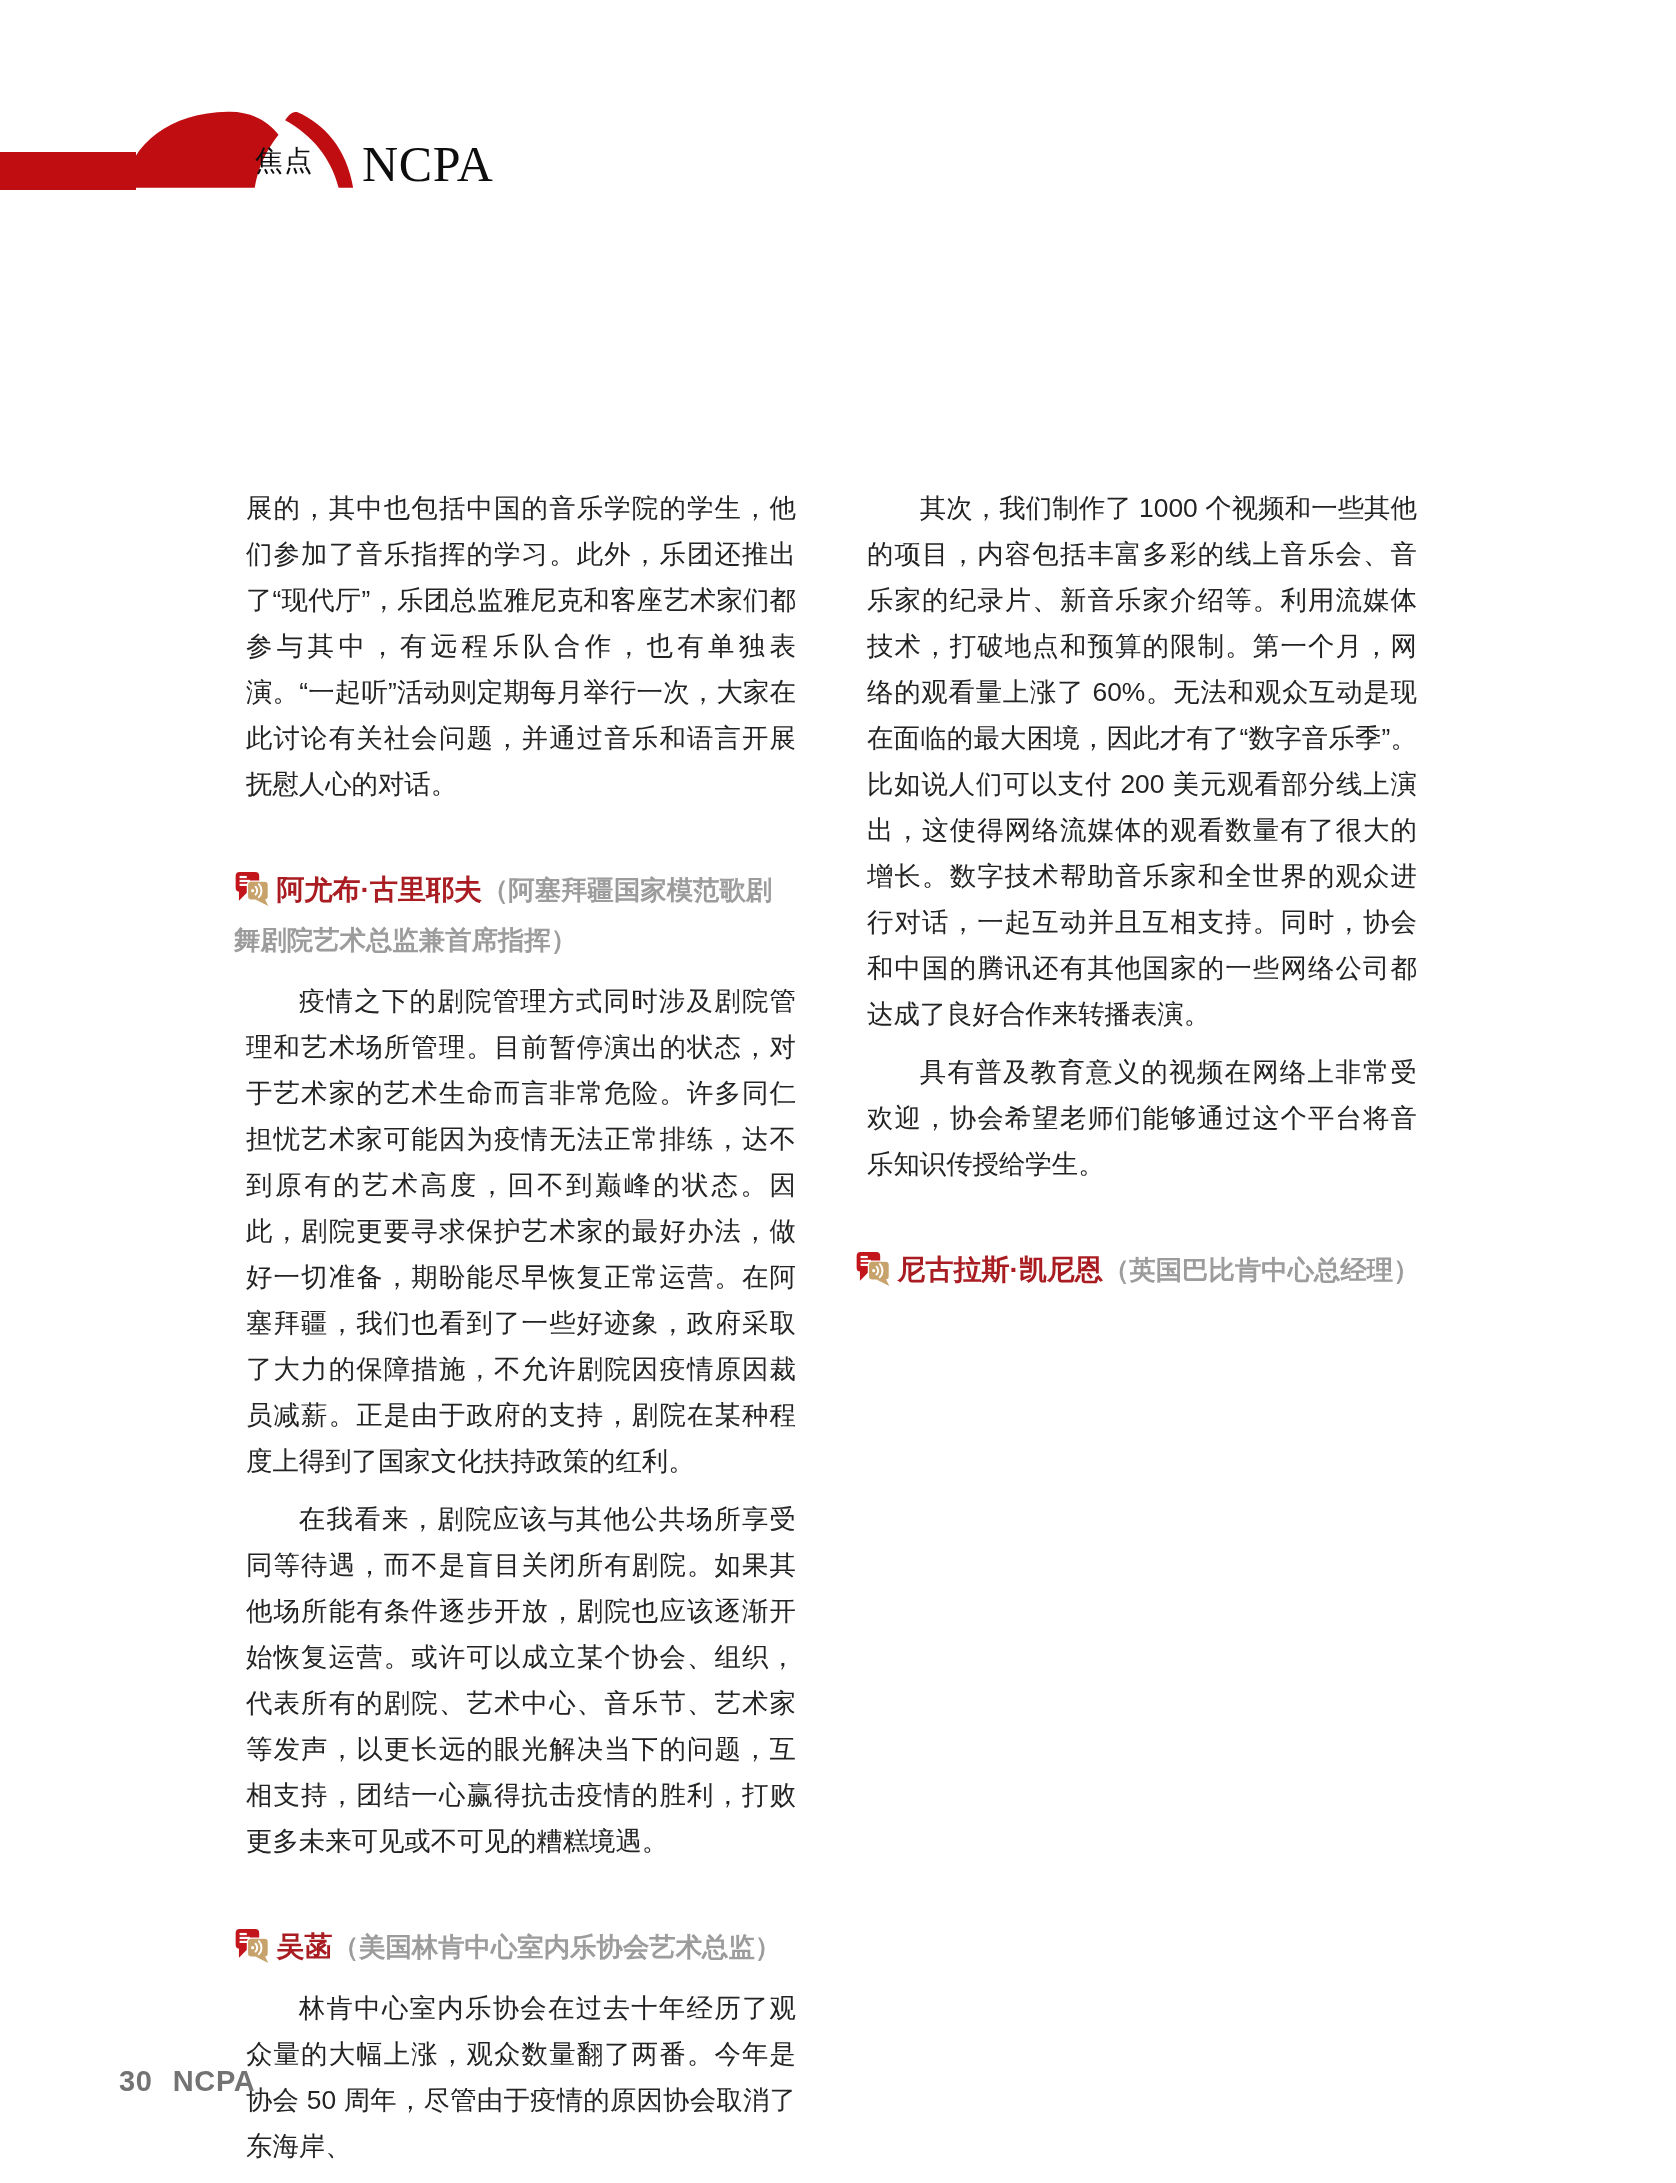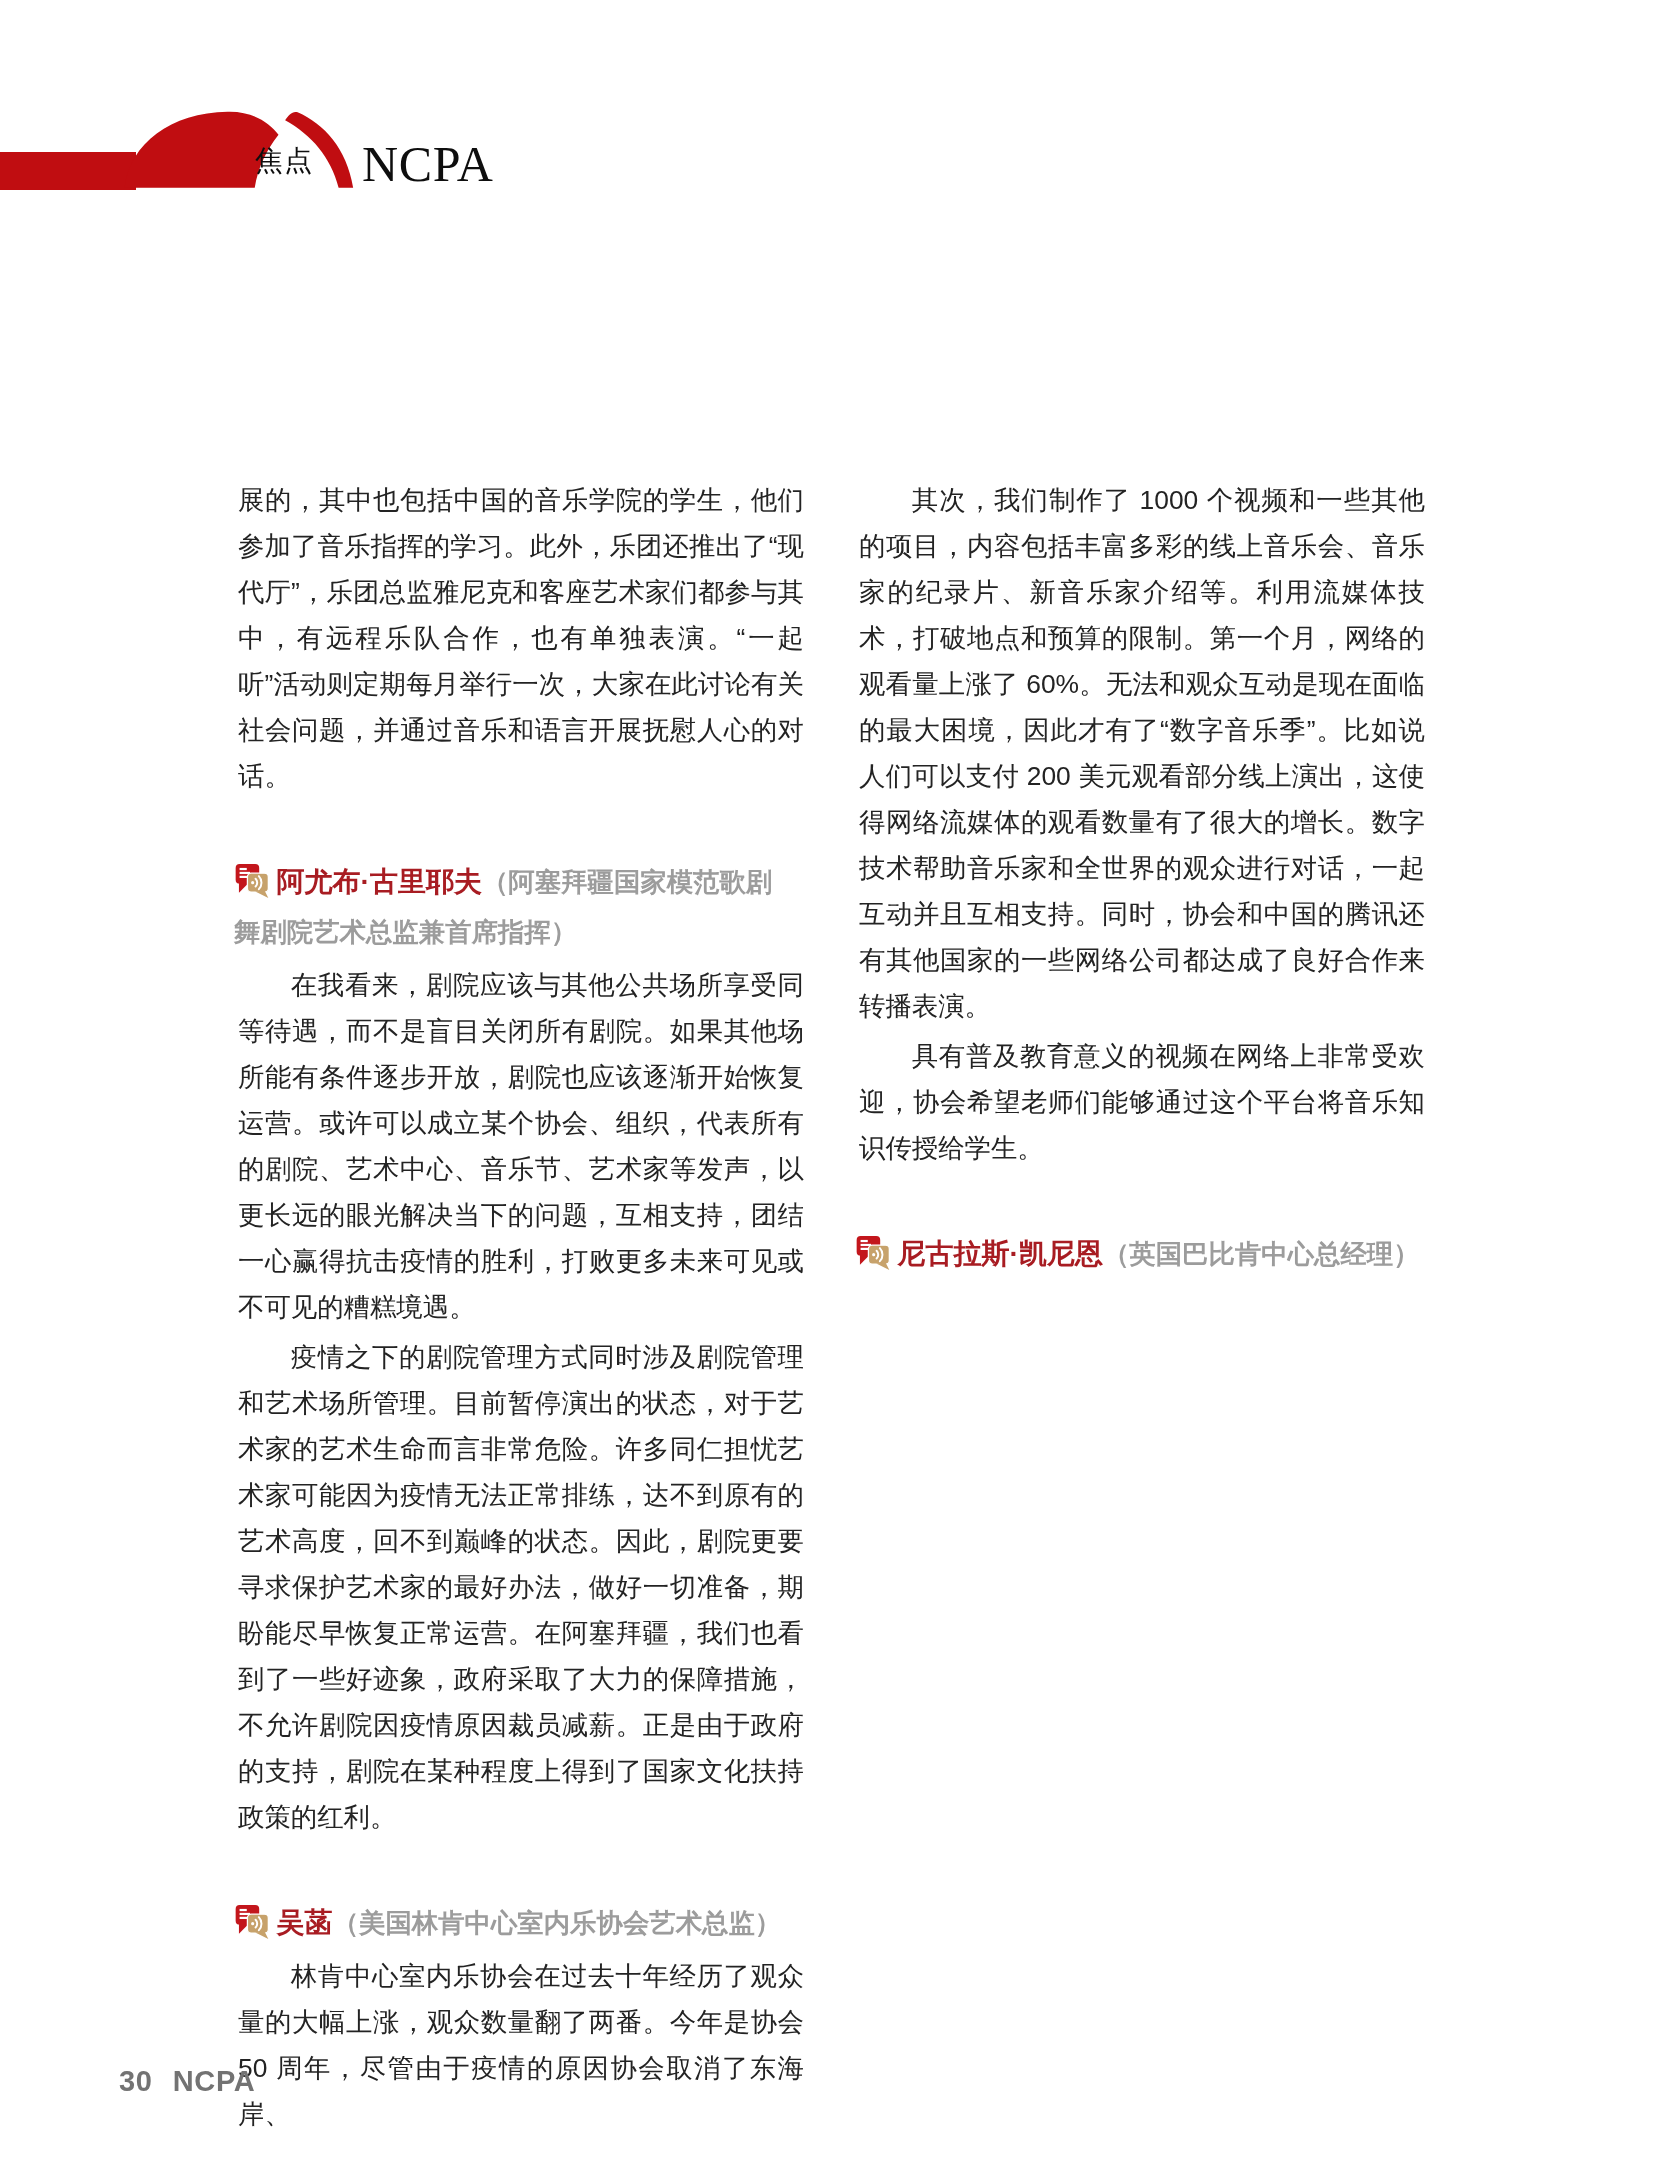--- a/index.html
+++ b/index.html
@@ -27,21 +27,21 @@
     font-family:"Liberation Serif",serif;line-height:1;
   }
   
   .col{
     position:absolute;top:473px;width:574px;
     font-size:26.4px;line-height:46px;text-align:justify;
     color:#232323;
   }
   .col-left{left:234px;}
   .col-right{left:855px;}
-  .para{margin:4px;}
+  .para{margin:12px;}
   .para.indent{text-indent:2em;}
   
   .speaker-heading{
     margin-top:59px;line-height:48px;font-weight:bold;text-align:left;
   }
   .bubble{
     display:inline-block;width:36px;height:34px;vertical-align:middle;
     margin-right:6.6px;position:relative;top:-2.6px;
   }
   .speaker-name{color:#a81c22;font-size:28px;font-weight:bold;}
@@ -81,22 +81,22 @@
         <rect x="20" y="14" width="32" height="29" rx="6" fill="#c7a26b" stroke="#ffffff" stroke-width="2"></rect>
         <path d="M46 40 L52 52 L32 42 Z" fill="#c7a26b"></path>
         <circle cx="28" cy="28.5" r="2.4" fill="#ffffff"></circle>
         <path d="M32.5 22.5 a8.5 8.5 0 0 1 0 12" stroke="#ffffff" stroke-width="3" fill="none" stroke-linecap="round"></path>
         <path d="M37.5 18.5 a14.5 14.5 0 0 1 0 20" stroke="#ffffff" stroke-width="3" fill="none" stroke-linecap="round"></path>
       </svg>
     </span><span class="speaker-name">阿尤布·古里耶夫</span><span class="speaker-title">（阿塞拜疆国家模范歌剧</span><br>
     <span class="speaker-title">舞剧院艺术总监兼首席指挥）</span>
   </div>
 
+  <p class="para indent">疫情之下的剧院管理方式同时涉及剧院管理和艺术场所管理。目前暂停演出的状态，对于艺术家的艺术生命而言非常危险。许多同仁担忧艺术家可能因为疫情无法正常排练，达不到原有的艺术高度，回不到巅峰的状态。因此，剧院更要寻求保护艺术家的最好办法，做好一切准备，期盼能尽早恢复正常运营。在阿塞拜疆，我们也看到了一些好迹象，政府采取了大力的保障措施，不允许剧院因疫情原因裁员减薪。正是由于政府的支持，剧院在某种程度上得到了国家文化扶持政策的红利。</p>
   <p class="para indent">在我看来，剧院应该与其他公共场所享受同等待遇，而不是盲目关闭所有剧院。如果其他场所能有条件逐步开放，剧院也应该逐渐开始恢复运营。或许可以成立某个协会、组织，代表所有的剧院、艺术中心、音乐节、艺术家等发声，以更长远的眼光解决当下的问题，互相支持，团结一心赢得抗击疫情的胜利，打败更多未来可见或不可见的糟糕境遇。</p>
-  <p class="para indent">疫情之下的剧院管理方式同时涉及剧院管理和艺术场所管理。目前暂停演出的状态，对于艺术家的艺术生命而言非常危险。许多同仁担忧艺术家可能因为疫情无法正常排练，达不到原有的艺术高度，回不到巅峰的状态。因此，剧院更要寻求保护艺术家的最好办法，做好一切准备，期盼能尽早恢复正常运营。在阿塞拜疆，我们也看到了一些好迹象，政府采取了大力的保障措施，不允许剧院因疫情原因裁员减薪。正是由于政府的支持，剧院在某种程度上得到了国家文化扶持政策的红利。</p>
 
   <div class="speaker-heading">
     <span class="bubble">
       <svg viewBox="0 0 54 52" width="36" height="34" xmlns="http://www.w3.org/2000/svg">
         <rect x="2" y="0" width="36" height="30" rx="6" fill="#c3161c"></rect>
         <path d="M7 24 L7 44 L23 28 Z" fill="#c3161c"></path>
         <rect x="8" y="6" width="11" height="3.4" fill="#ffffff"></rect>
         <rect x="8" y="12" width="16" height="3.4" fill="#ffffff"></rect>
         <rect x="8" y="18" width="13" height="3.4" fill="#ffffff"></rect>
         <rect x="20" y="14" width="32" height="29" rx="6" fill="#c7a26b" stroke="#ffffff" stroke-width="2"></rect>

